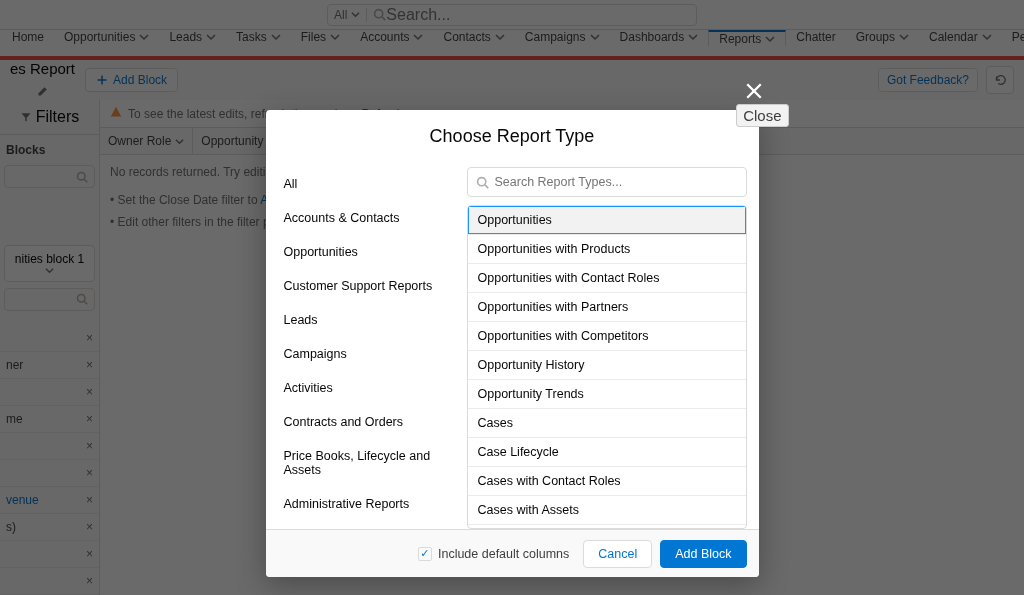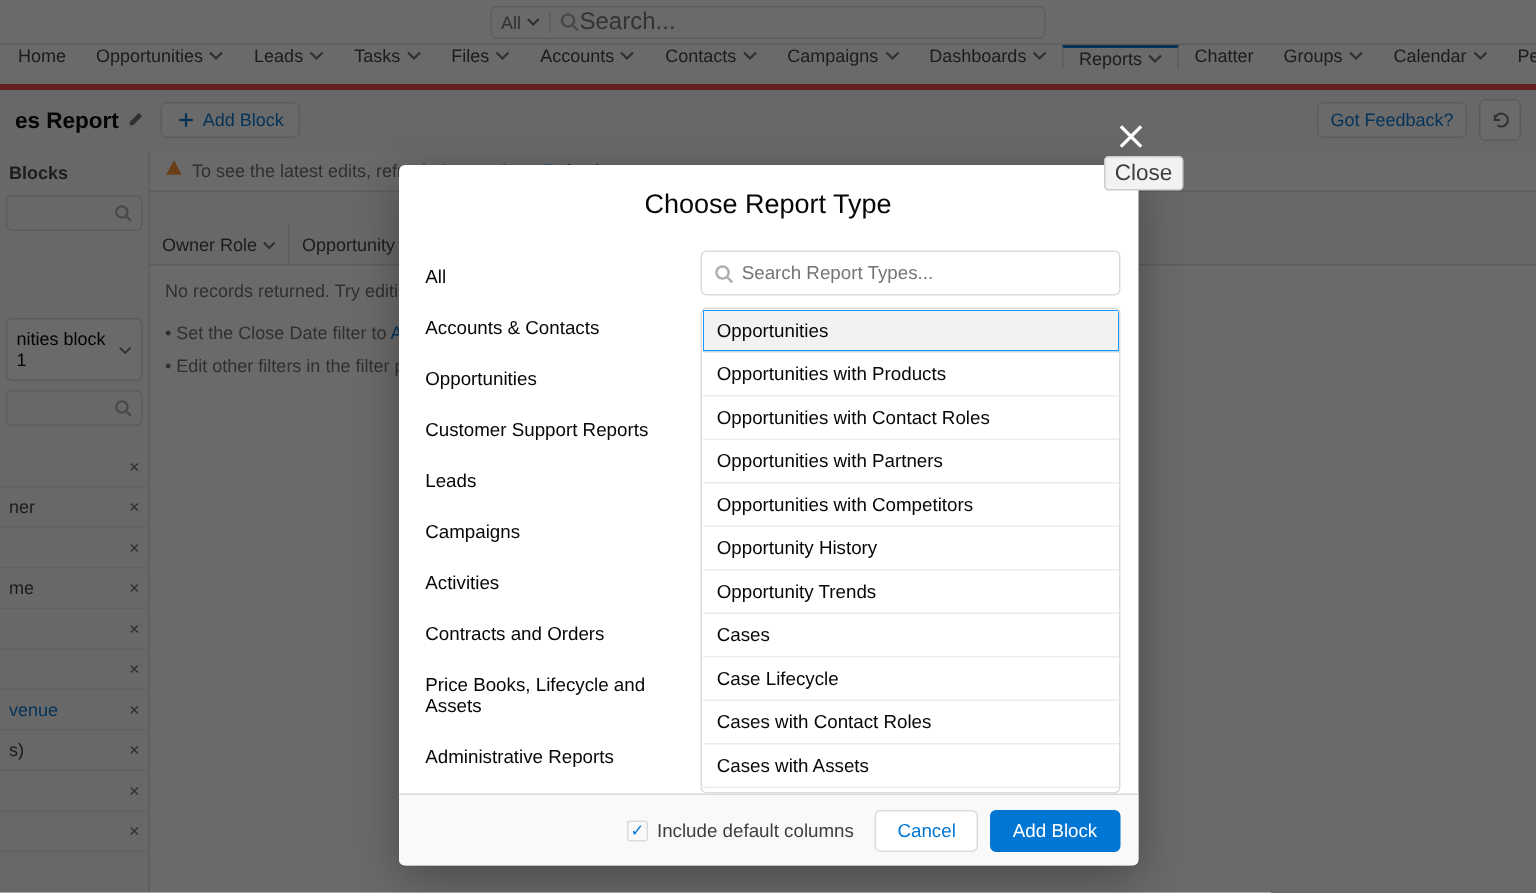--- a/index.html
+++ b/index.html
@@ -11,47 +11,47 @@
     .scope-pill svg { width:9px; height:9px;}
     .search-box input { border: none; outline: none; flex: 1; font-size: 16px; color:#706e6b; }
     
     .nav-tabs { height: 30px; background: #fff; border-bottom: 4px solid #ef4444; display: flex; align-items: flex-start; padding: 0 2px; overflow: hidden; }
     .nav-tab { display: flex; align-items: center; gap: 4px; padding: 0 10px; font-size: 12px; color: #3e3e3c; cursor: pointer; white-space: nowrap; }
     .nav-tab svg { width: 10px; height: 10px; fill: #706e6b; }
     .nav-tab.active { border-top: 2px solid #0176d3; border-left:1px solid #dddbda; border-right:1px solid #dddbda; background:#fff;}
     
     .toolbar { height: 40px; display: flex; align-items: center; padding: 0 10px; justify-content: space-between; background:#f9f9f9;}
     .toolbar-left { display: flex; align-items: center; gap: 10px; }
-    .report-title { font-size: 15px; font-weight: 700; display:flex; align-items:center; gap:6px;}
+    .report-title { font-size: 15px; font-weight: 400; display:flex; align-items:center; gap:6px;flex-direction:column;}
     .edit-pencil svg { width:12px; height:12px; fill:#706e6b;}
     .add-block-btn { display: flex; align-items: center; gap: 5px; padding: 4px 10px; border: 1px solid #dddbda; border-radius: 4px; background: #fff; color: #0176d3; font-size: 12px; cursor: pointer; }
     .toolbar-right { display:flex; align-items:center; gap:8px;}
     .feedback-link { color: #0176d3; font-size: 12px; border:1px solid #dddbda; padding:4px 8px; border-radius:4px; background:#fff; cursor:pointer;}
     .icon-btn { width:28px; height:28px; border:1px solid #dddbda; border-radius:4px; background:#fff; display:flex; align-items:center; justify-content:center; cursor:pointer;}
     .icon-btn svg{width:14px;height:14px;fill:#706e6b;}
     
     .content { display: flex; height: calc(595px - 30px - 30px - 40px); }
     .sidebar { width: 100px; border-right: 1px solid #dddbda; background: #fafaf9; display: flex; flex-direction: column; }
     .filters-head { display:flex; align-items:center; justify-content:center; gap:4px; padding:8px 0; border-bottom:1px solid #dddbda;}
     .filters-head svg{width:12px;height:12px;fill:#706e6b;}
     .side-label { padding: 8px 6px; font-size: 12px; font-weight:600; color: #3e3e3c; }
     .side-search { margin:0 4px 8px 4px; height:24px; border:1px solid #dddbda; border-radius:4px; display:flex; align-items:center; justify-content:flex-end; padding-right:6px;}
     .side-search svg{width:12px;height:12px;fill:#b0adab;}
-    .side-block { margin:0 4px; padding: 6px; font-size:12px; border:1px solid #dddbda; background:#fff; border-radius:4px; display:flex; align-items:center; justify-content:space-between; }
+    .side-block { margin:0 4px; padding: 6px; font-size:12px; border:1px solid #dddbda; background:#fff; border-radius:4px; display:flex; align-items:center; justify-content:space-between;flex-direction:column; }
     .side-items{ margin-top:6px;}
     .side-item{ display:flex; align-items:center; justify-content:space-between; padding:6px 6px; font-size:12px; color:#3e3e3c; border-bottom:1px solid #ecebea;}
     .side-item.link{ color:#0176d3;}
     .side-item .x{ font-size:12px; color:#706e6b; cursor:pointer;}
     
     .main { flex: 1; background: #fff; }
     .warning-bar { background: #fff; border-bottom: 1px solid #dddbda; padding: 6px 10px; font-size: 12px; color: #706e6b; display:flex; align-items:center; gap:6px;}
     .warning-bar .refresh{ color:#0176d3; cursor:pointer;}
     .warn-icon svg{width:12px;height:12px;fill:#fe9339;}
     .col-headers { display: flex; border-bottom: 1px solid #dddbda; background:#fafaf9; }
-    .col-header { padding: 6px 8px; font-size: 12px; color: #3e3e3c; border-right: 1px solid #dddbda; display:flex; align-items:center; gap:4px;margin-top:22px; }
+    .col-header { padding: 6px 8px; font-size: 12px; color: #3e3e3c; border-right: 1px solid #dddbda; display:flex; align-items:center; gap:4px; }
     .col-header svg{width:9px;height:9px;fill:#706e6b;}
     .empty-msg { padding: 10px; font-size: 12px; color: #706e6b; }
     .hint{ padding:4px 10px; font-size:12px; color:#706e6b;}
     .hint .link{ color:#0176d3; cursor:pointer;}
     
     .overlay { position: absolute; inset: 0; background: rgba(8, 7, 7, 0.6); display:flex; align-items:flex-start; justify-content:center;}
     .modal-wrap{ position:relative; margin-top:110px; }
     .close-x { position:absolute; top:-28px; right:-4px; color:#fff; cursor:pointer; }
     .close-x svg{width:18px;height:18px;stroke:#fff;}
     .close-tooltip{ position:absolute; top:-6px; right:-30px; background:#f2f2f2; color:#3e3e3c; font-size:15px; padding:2px 6px; border-radius:3px; border:1px solid #ccc;}
@@ -153,20 +153,26 @@
         <svg viewBox="0 0 16 16">
           <path d="M4 8a5 5 0 1 1 2 4" fill="none" stroke="#706e6b" stroke-width="1.5"></path>
           <path d="M4 4v4h4" fill="none" stroke="#706e6b" stroke-width="1.5"></path>
         </svg>
       </span>
   </div>
 </div>
 
 <div class="content">
   <div class="sidebar">
+    <div class="filters-head">
+        <svg viewBox="0 0 16 16">
+          <path d="M2 3h12l-5 6v5l-2-1v-4z"></path>
+        </svg>
+        <span>Filters</span>
+      </div>
     <div class="side-label">Blocks</div>
     <div class="side-search">
         <svg viewBox="0 0 16 16">
           <circle cx="7" cy="7" r="5" fill="none" stroke="#b0adab" stroke-width="2"></circle>
           <line x1="11" y1="11" x2="15" y2="15" stroke="#b0adab" stroke-width="2"></line>
         </svg>
       </div>
     <div style="height:50px"></div>
     <div class="side-block">
         <span>nities block 1</span>

